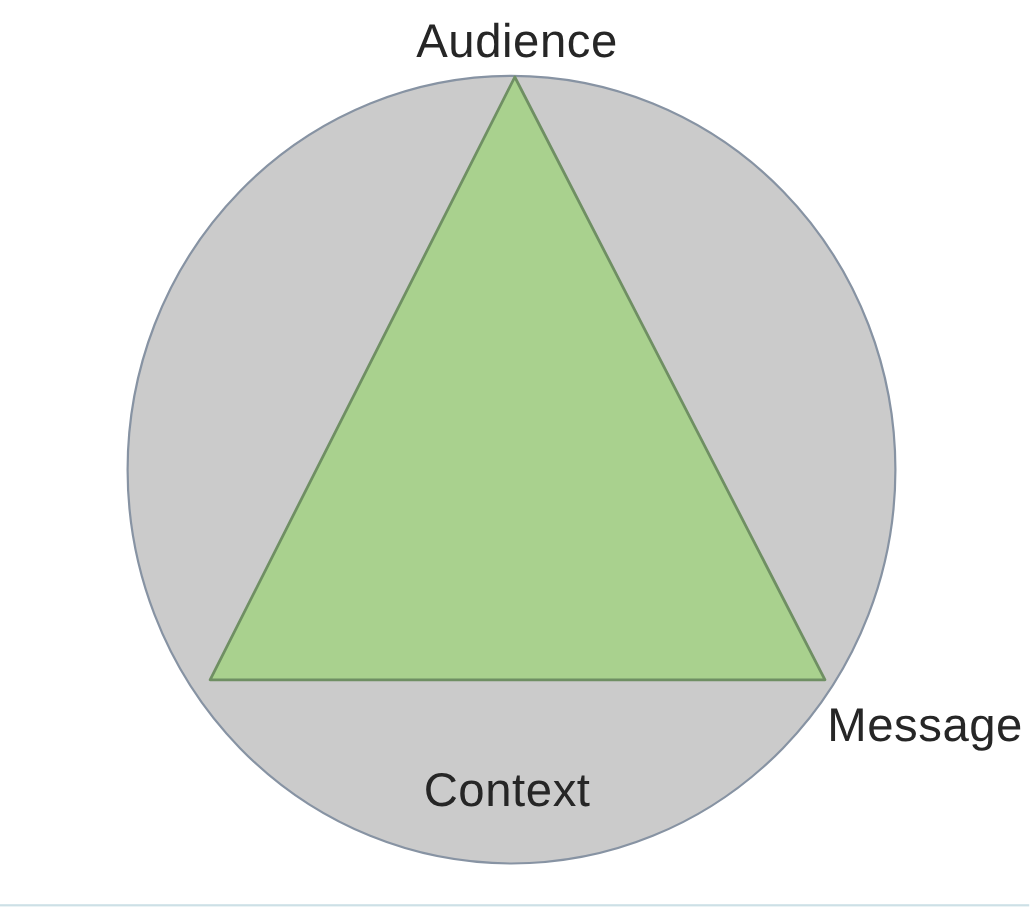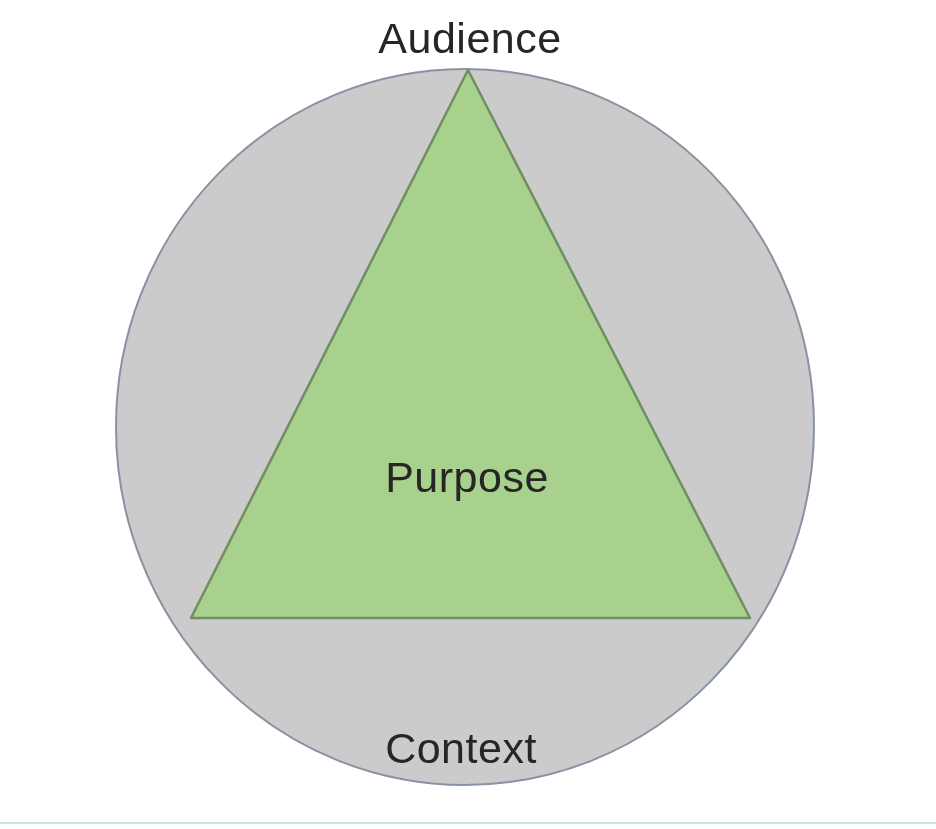--- a/index.html
+++ b/index.html
@@ -54,21 +54,21 @@
   .lbl-speaker {
     left: 10px;
     top: 618px;
   }
   .lbl-message {
     left: 752px;
     top: 636px;
   }
   .lbl-context {
     left: 461px;
-    top: 724px;
+    top: 695px;
     transform: translateX(-50%);
   }
   .divider {
     position: absolute;
     left: 0;
     right: 0;
     top: 822px;
     height: 2px;
     background: var(--divider, #cde0e6);
   }
@@ -78,21 +78,21 @@
 
 <div class="stage">
 
   <svg class="diagram-svg" viewBox="0 0 936 829" aria-hidden="true">
     <ellipse class="circle-shape" cx="465" cy="427" rx="349" ry="358"></ellipse>
     <polygon class="triangle-shape" points="468,70 191,618 750,618"></polygon>
   </svg>
 
   <div class="label lbl-audience">Audience</div>
 
-  <div class="label lbl-purpose">Purpose</div>
 
 
+  <div class="label lbl-message">Message</div>
 
   <div class="label lbl-context">Context</div>
 
   <div class="divider"></div>
 
 </div>
 
 </body></html>

